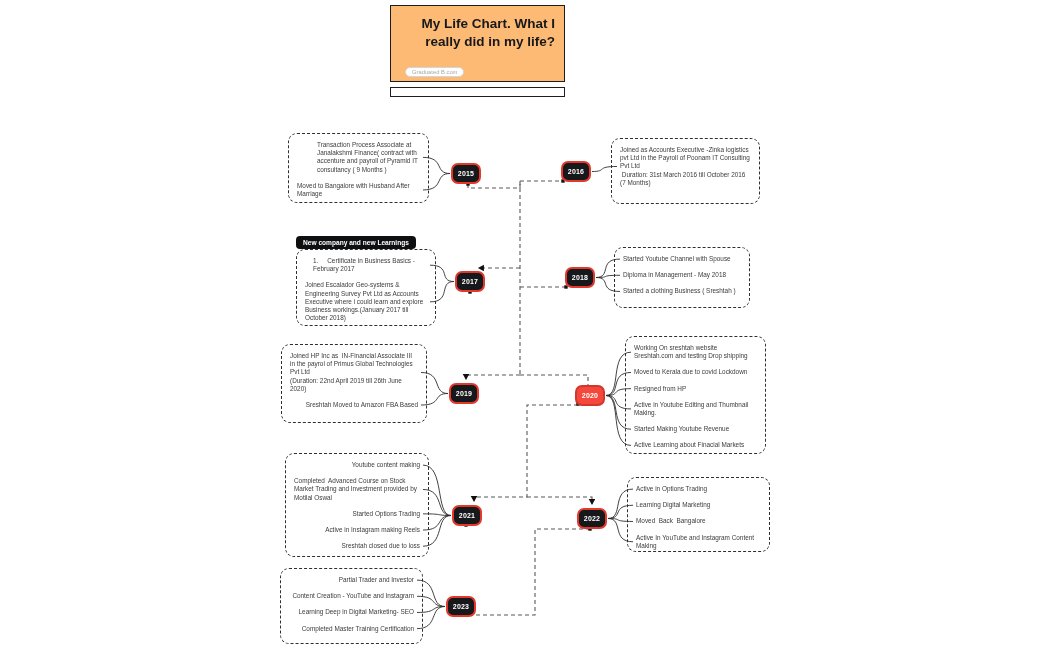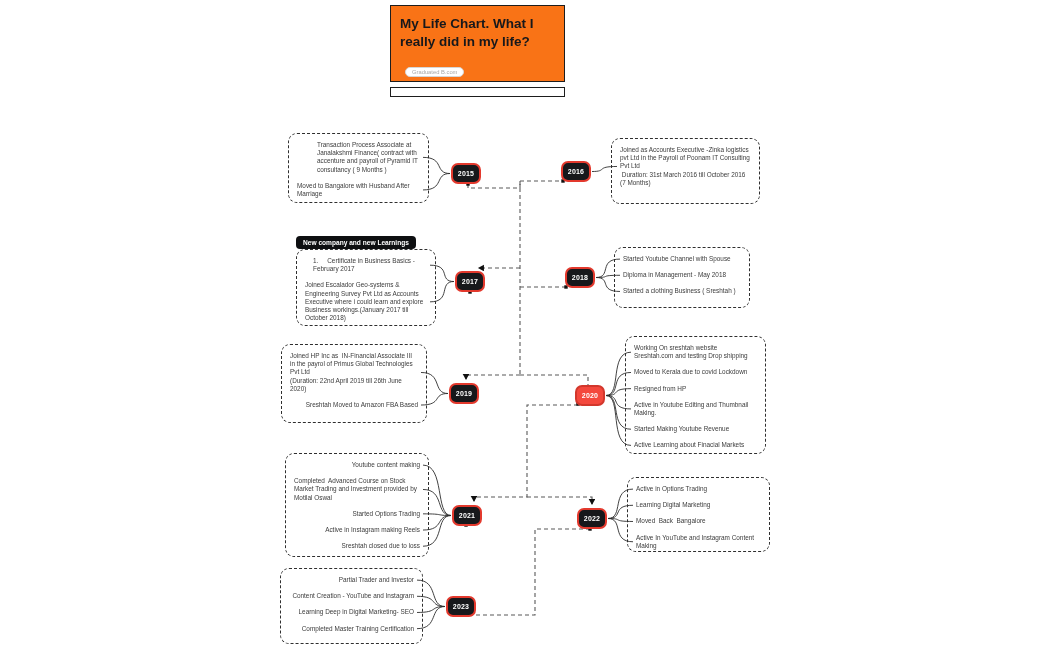--- a/index.html
+++ b/index.html
@@ -5,21 +5,21 @@
   html,body{margin:0;padding:0;background:#fff;}
   #canvas{position:relative;width:1050px;height:650px;background:#ffffff;overflow:hidden;
           font-family:"Liberation Sans",sans-serif;}
   
   #overlay{position:absolute;left:0;top:0;width:1050px;height:650px;z-index:3;pointer-events:none;}
   .link{fill:none;stroke:var(--connector,#595959);stroke-width:1.1;stroke-dasharray:4 3;}
   .fan{fill:none;stroke:#2d2d2d;stroke-width:0.9;}
   .dot{fill:#101010;}
   
   .title-card{position:absolute;left:390px;top:5px;width:175px;height:77px;box-sizing:border-box;
-              border:1.6px solid #1d1d1d;background:#f97316;text-align:left;z-index:2;}
+              border:1.6px solid #1d1d1d;background:#fdba74;text-align:right;z-index:2;}
   .title-text{font-size:13.5px;font-weight:bold;color:#17181b;line-height:1.3;margin:9px 9px 0 9px;}
   .badge{position:absolute;left:14px;bottom:4px;font-size:5.8px;color:#a9a9a9;
          border:1px solid #d6d6d6;border-radius:7px;padding:1px 6px;background:#fff;}
   .title-strip{position:absolute;left:390px;top:87px;width:175px;height:10px;box-sizing:border-box;
                border:1.3px solid #1d1d1d;background:#fff;z-index:2;}
   
   .content-box{position:absolute;box-sizing:border-box;border:1.4px dashed var(--box-border,#2f2f2f);
                border-radius:9px;padding:7px 8px;font-size:6.4px;line-height:1.28;
                color:var(--text,#3b3b3b);background:transparent;z-index:2;}
   .item{margin:0 0 8px 0;white-space:pre-wrap;}

